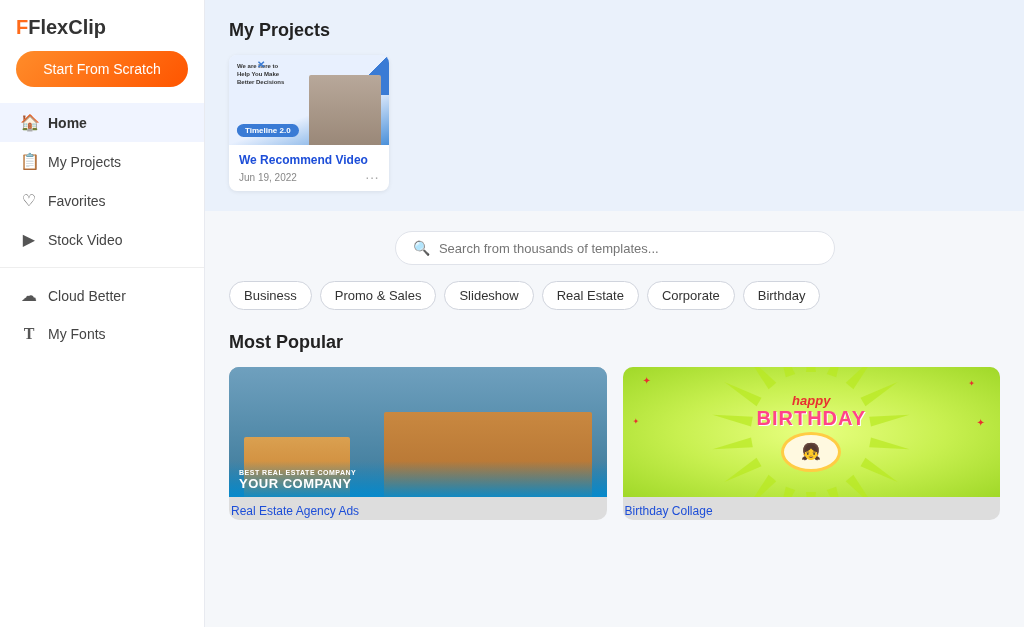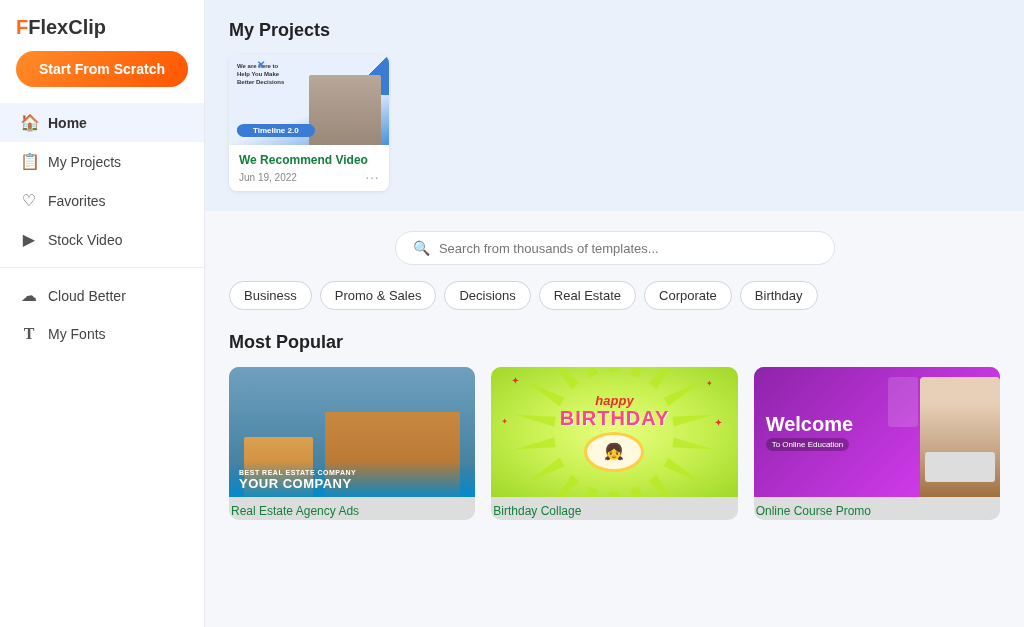--- a/index.html
+++ b/index.html
@@ -30,21 +30,21 @@
       color: #ff6b1a;
     }
     .start-scratch-btn {
       margin: 0 16px 16px 16px;
       background: linear-gradient(135deg, #ff8c2a, #ff5500);
       color: #fff;
       border: none;
       border-radius: 24px;
       padding: 10px 0;
       font-size: 14px;
-      font-weight: 700;
+      font-weight: 400;
       cursor: pointer;
       width: calc(100% - 32px);
     }
     .sidebar-nav {
       list-style: none;
       padding: 0;
     }
     .sidebar-nav li {
       display: flex;
       align-items: center;
@@ -122,21 +122,21 @@
     }
     .timeline-badge {
       position: absolute;
       bottom: 8px;
       left: 8px;
       background: #3a7bd5;
       color: #fff;
       font-size: 8px;
       font-weight: 700;
       border-radius: 10px;
-      padding: 2px 16px;
+      padding: 2px 8px;
     }
     .thumb-blue-corner {
       position: absolute;
       top: 0;
       right: 0;
       width: 40px;
       height: 40px;
       background: linear-gradient(135deg, transparent 50%, #3a7bd5 50%);
     }
     .thumb-x-icon {
@@ -156,21 +156,21 @@
       font-size: 5px;
       border-radius: 6px;
       padding: 2px 5px;
     }
     .project-info {
       padding: 8px 10px 6px 10px;
     }
     .project-name {
       font-size: 12px;
       font-weight: 600;
-      color: #15803d;
+      color: #1d4ed8;
     }
     .project-date-row {
       display: flex;
       align-items: center;
       justify-content: space-between;
       margin-top: 2px;
     }
     .project-date {
       font-size: 10px;
       color: #888;
@@ -347,21 +347,21 @@
     .course-sub {
       font-size: 8px;
       color: #fff;
       background: rgba(0,0,0,0.25);
       padding: 2px 6px;
       border-radius: 8px;
       margin-top: 3px;
     }
     .template-card-label {
       font-size: 12px;
-      color: #15803d;
+      color: #1d4ed8;
       padding: 7px 0 2px 2px;
       font-weight: 500;
     }
   </style>
 </head>
 <body>
 
 <nav id="sidebar">
   <div class="sidebar-logo">
     <span class="logo-text">
@@ -434,21 +434,21 @@
     <div class="search-bar-row">
       <div class="search-bar">
         <span class="search-icon-svg">🔍</span>
         <input class="search-input" type="text" placeholder="Search from thousands of templates..." style="">
       </div>
     </div>
 
     <div class="category-pills">
       <div class="category-pill">Business</div>
       <div class="category-pill">Promo &amp; Sales</div>
-      <div class="category-pill">Decisions</div>
+      <div class="category-pill">Slideshow</div>
       <div class="category-pill">Real Estate</div>
       <div class="category-pill">Corporate</div>
       <div class="category-pill">Birthday</div>
     </div>
 
     <div class="most-popular-title">Most Popular</div>
 
     <div class="template-cards-row">
 
       <div class="template-card">
@@ -503,33 +503,16 @@
             <div class="bday-happy">happy</div>
             <div class="bday-big">BIRTHDAY</div>
             <div class="bday-oval">
               <span style="font-size:16px;">👧</span>
             </div>
           </div>
         </div>
         <div class="template-card-label">Birthday Collage</div>
       </div>
 
-      <div class="template-card">
-        <div class="template-thumb thumb-course">
-          <div style="position:absolute;top:0;left:0;right:0;bottom:0;background:linear-gradient(135deg,#8e24aa 0%,#e040fb 100%);"></div>
-
-          <div style="position:absolute;right:0;bottom:0;width:80px;height:120px;background:linear-gradient(180deg,#e8d0b8 20%,#c8a888 60%,#a07040 100%);border-radius:4px 4px 0 0;overflow:hidden;">
-
-            <div style="position:absolute;bottom:15px;left:5px;right:5px;height:30px;background:#ddd;border-radius:3px;"></div>
-          </div>
-
-          <div style="position:absolute;top:10px;right:82px;width:30px;height:50px;background:rgba(255,255,255,0.15);border-radius:3px;"></div>
-          <div class="course-overlay">
-            <div class="course-welcome">Welcome</div>
-            <div class="course-sub">To Online Education</div>
-          </div>
-        </div>
-        <div class="template-card-label">Online Course Promo</div>
-      </div>
 
     </div>
   </div>
 </div>
 
 </body></html>

